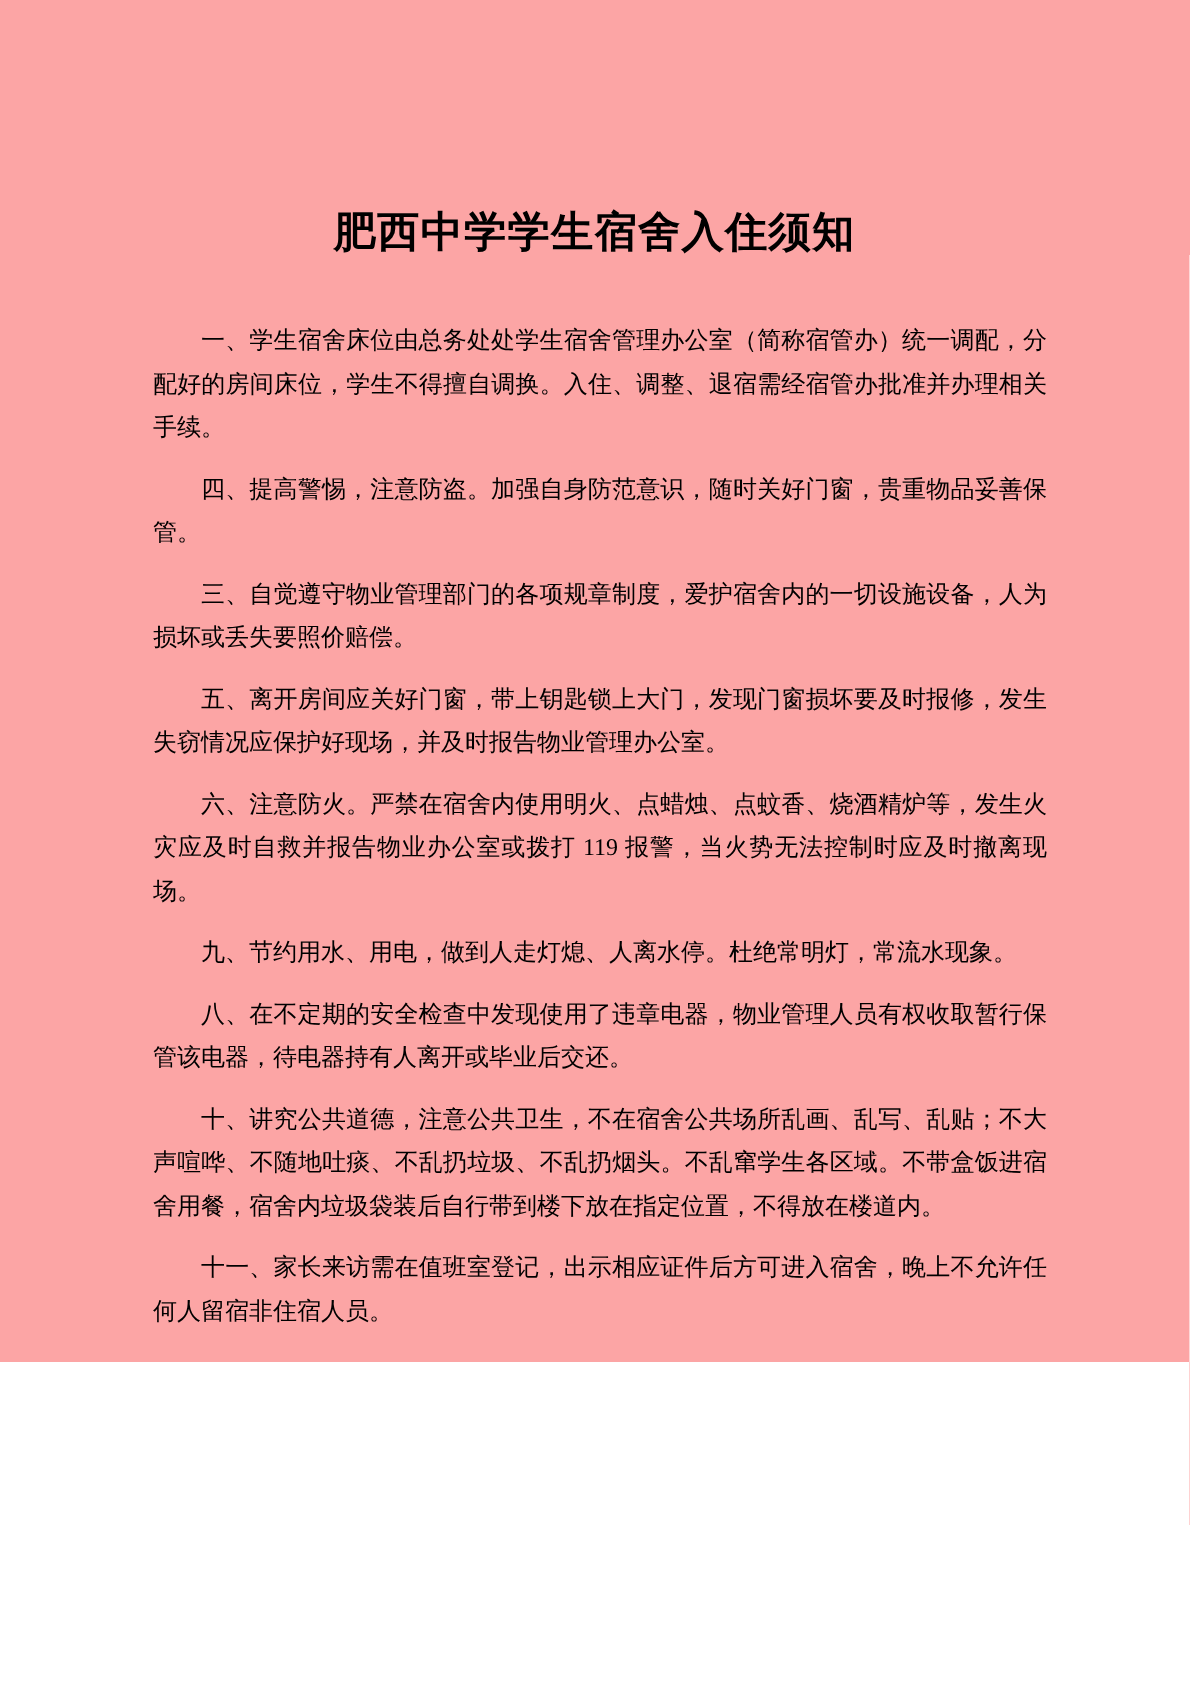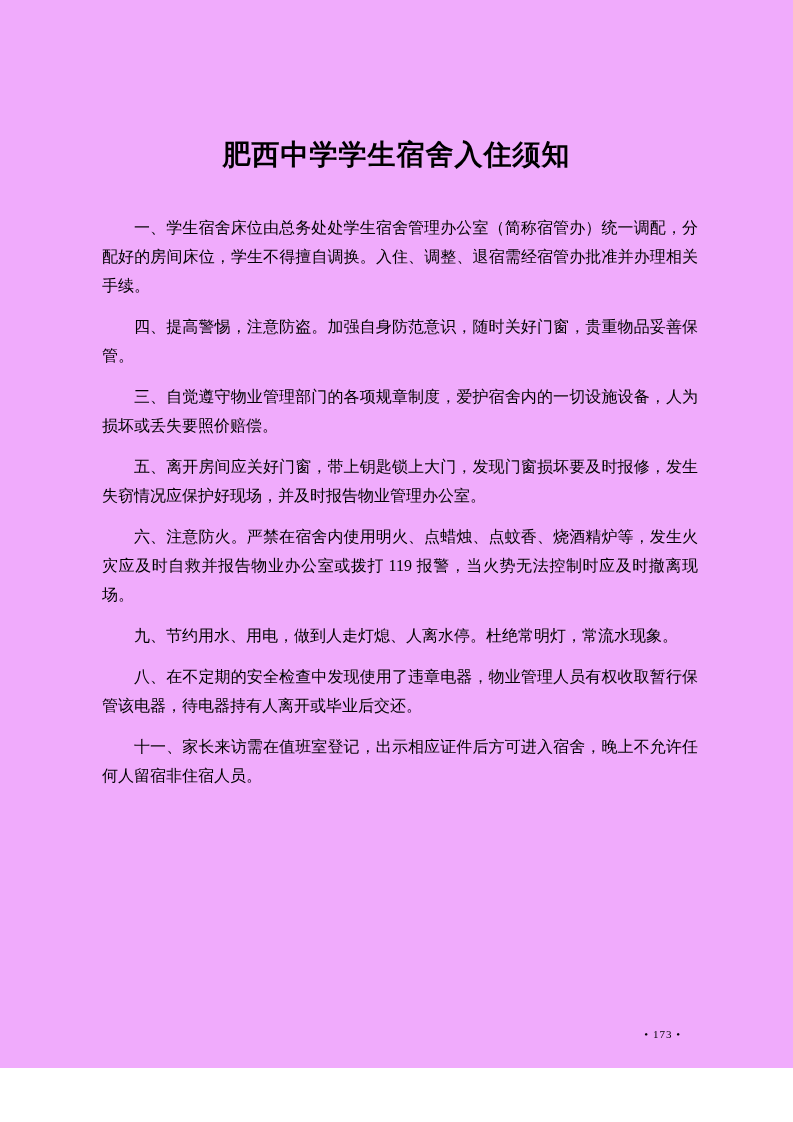--- a/index.html
+++ b/index.html
@@ -3,22 +3,22 @@
 <meta charset="utf-8">
 <style>
   html, body {
     margin: 0;
     padding: 0;
     background: #ffffff;
   }
   .page {
     position: relative;
     width: 793px;
-    height: 1068px;
-    background: #f0abfc;
+    height: 908px;
+    background: #fca5a5;
     color: #000000;
     font-family: "Liberation Serif", "DejaVu Serif", serif;
     overflow: hidden;
   }
   .title {
     position: absolute;
     top: 136px;
     left: 0;
     width: 100%;
     margin: 0;
@@ -57,16 +57,17 @@
 <div class="page">
   <h1 class="title">肥西中学学生宿舍入住须知</h1>
   <div class="body-text">
       <p>一、学生宿舍床位由总务处处学生宿舍管理办公室（简称宿管办）统一调配，分配好的房间床位，学生不得擅自调换。入住、调整、退宿需经宿管办批准并办理相关手续。</p>
       <p>四、提高警惕，注意防盗。加强自身防范意识，随时关好门窗，贵重物品妥善保管。</p>
       <p>三、自觉遵守物业管理部门的各项规章制度，爱护宿舍内的一切设施设备，人为损坏或丢失要照价赔偿。</p>
       <p>五、离开房间应关好门窗，带上钥匙锁上大门，发现门窗损坏要及时报修，发生失窃情况应保护好现场，并及时报告物业管理办公室。</p>
       <p>六、注意防火。严禁在宿舍内使用明火、点蜡烛、点蚊香、烧酒精炉等，发生火灾应及时自救并报告物业办公室或拨打 119 报警，当火势无法控制时应及时撤离现场。</p>
       <p>九、节约用水、用电，做到人走灯熄、人离水停。杜绝常明灯，常流水现象。</p>
       <p>八、在不定期的安全检查中发现使用了违章电器，物业管理人员有权收取暂行保管该电器，待电器持有人离开或毕业后交还。</p>
+      <p>十、讲究公共道德，注意公共卫生，不在宿舍公共场所乱画、乱写、乱贴；不大声喧哗、不随地吐痰、不乱扔垃圾、不乱扔烟头。不乱窜学生各区域。不带盒饭进宿舍用餐，宿舍内垃圾袋装后自行带到楼下放在指定位置，不得放在楼道内。</p>
       <p>十一、家长来访需在值班室登记，出示相应证件后方可进入宿舍，晚上不允许任何人留宿非住宿人员。</p>
     </div>
   <div class="page-number">• 173 •</div>
 </div>
 
 </body></html>

